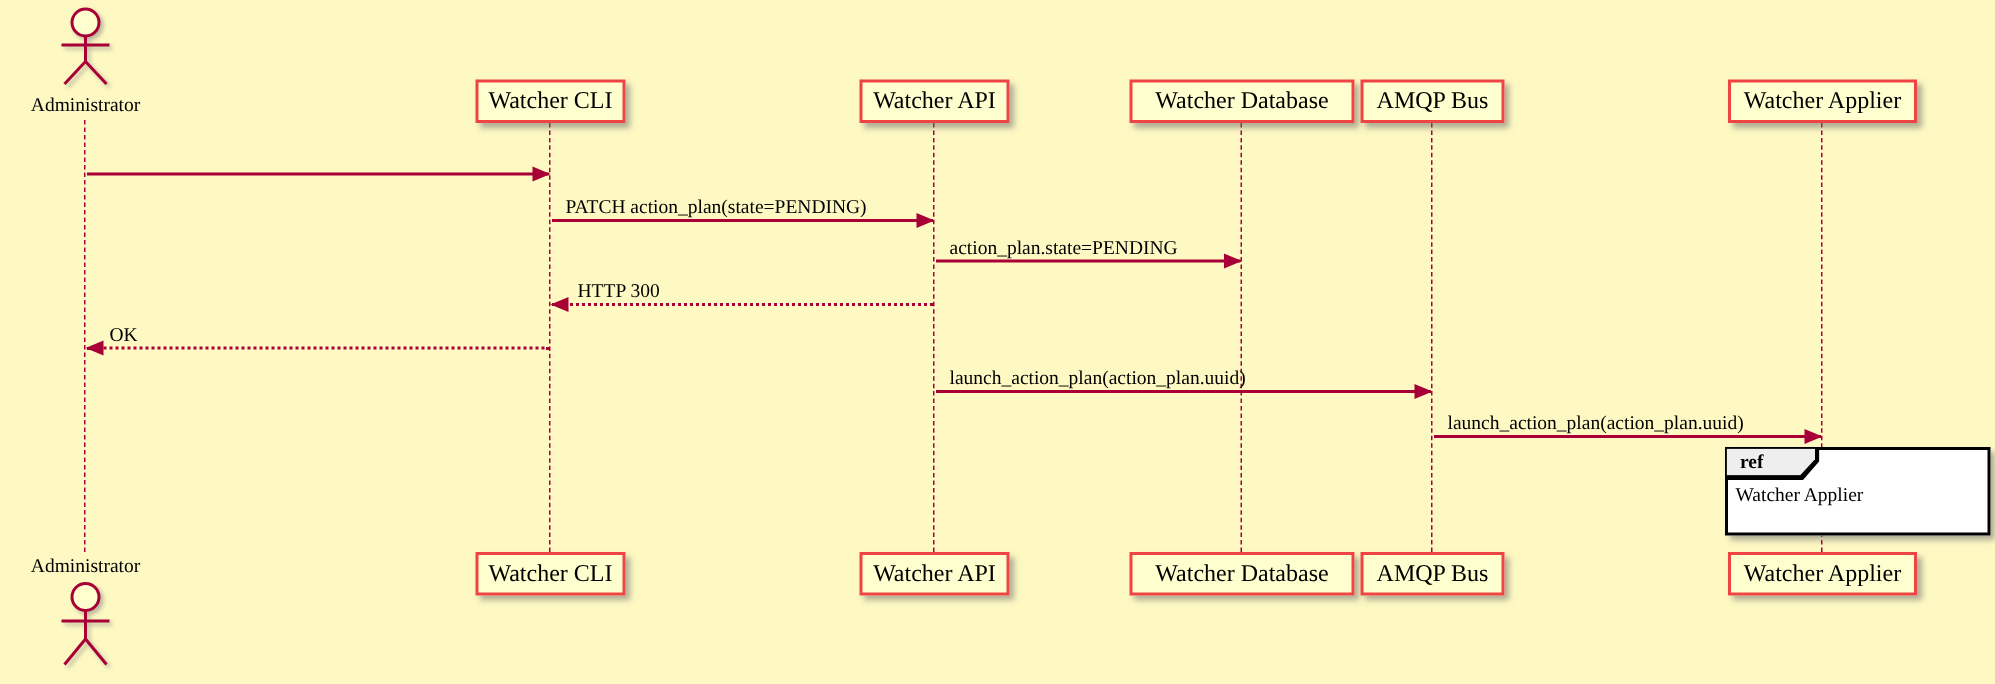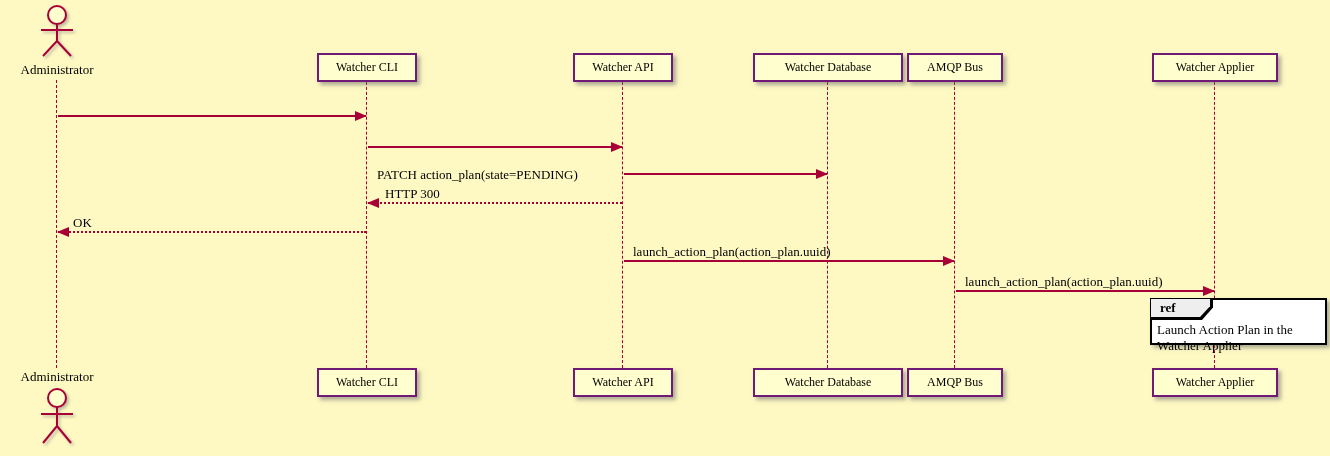--- a/index.html
+++ b/index.html
@@ -3,24 +3,24 @@
 <meta charset="utf-8">
 <style>
   html, body { margin:0; padding:0; background:#ffffff; }
   .canvas {
     position:relative; width:1330px; height:456px;
     font-family:Liberation Serif, serif; background:#fef9c3; overflow:hidden;
   }
   .lifeline { position:absolute; width:0; border-left:1px dashed #A80036; }
   .pbox {
     position:absolute; height:29px; box-sizing:border-box;
-    background:#FEFECE; border:2px solid #701a75;
+    background:#FEFECE; border:2px solid #ef4444;
     box-shadow:3px 3px 4px rgba(110,110,110,.55);
     display:flex; align-items:center; justify-content:center;
-    font-size:12px; color:#000; white-space:nowrap;
+    font-size:16px; color:#000; white-space:nowrap;
   }
   .msg-label { position:absolute; font-size:13px; color:#000; white-space:nowrap; line-height:15px; }
   .arrow { position:absolute; height:10px; }
   .arrow .line { position:absolute; left:1px; right:1px; top:4px; border-top:2px solid #A80036; }
   .arrow.dotted .line { border-top:2px dotted #A80036; }
   .arrow .head { position:absolute; top:0; width:0; height:0;
                  border-top:5px solid transparent; border-bottom:5px solid transparent; }
   .arrow .head.right { right:0; border-left:12px solid #A80036; }
   .arrow .head.left  { left:0;  border-right:12px solid #A80036; }
   .actor-label { position:absolute; font-size:13px; color:#000; text-align:center; white-space:nowrap; }
@@ -62,26 +62,27 @@
   <div class="pbox" style="left:573px;  top:53px; width:100px;">Watcher API</div>
   <div class="pbox" style="left:753px;  top:53px; width:150px;">Watcher Database</div>
   <div class="pbox" style="left:907px;  top:53px; width:96px;">AMQP Bus</div>
   <div class="pbox" style="left:1152px; top:53px; width:126px;">Watcher Applier</div>
 
   <div class="arrow" style="left:57px; top:111px; width:310px;">
     <span class="line"></span>
     <span class="head right"></span>
   </div>
 
-  <div class="msg-label" style="left:377px; top:130px;margin-top:37px;">PATCH action_plan(state=PENDING)</div>
+  <div class="msg-label" style="left:377px; top:130px;">PATCH action_plan(state=PENDING)</div>
   <div class="arrow" style="left:367px; top:142px; width:256px;">
     <span class="line"></span>
     <span class="head right"></span>
   </div>
 
+  <div class="msg-label" style="left:633px; top:157px;">action_plan.state=PENDING</div>
   <div class="arrow" style="left:623px; top:169px; width:205px;">
     <span class="line"></span>
     <span class="head right"></span>
   </div>
 
   <div class="msg-label" style="left:385px; top:186px;">HTTP 300</div>
   <div class="arrow dotted" style="left:367px; top:198px; width:256px;">
     <span class="line"></span>
     <span class="head left"></span>
   </div>
@@ -97,28 +98,27 @@
     <span class="line"></span>
     <span class="head right"></span>
   </div>
 
   <div class="msg-label" style="left:965px; top:274px;">launch_action_plan(action_plan.uuid)</div>
   <div class="arrow" style="left:955px; top:286px; width:260px;">
     <span class="line"></span>
     <span class="head right"></span>
   </div>
 
-  <div class="ref-frag" style="left:1150px; top:298px; width:177px; height:47px;">
+  <div class="ref-frag" style="left:1150px; top:298px; width:177px; height:59px;">
     <div class="ref-header">
       <div class="outer"></div>
       <div class="inner"></div>
       <span class="ref-kw">ref</span>
     </div>
     <div class="ref-body">
-      <div>Launch Action Plan in the</div>
       <div>Watcher Applier</div>
     </div>
   </div>
 
   <div class="pbox" style="left:317px;  top:368px; width:100px;">Watcher CLI</div>
   <div class="pbox" style="left:573px;  top:368px; width:100px;">Watcher API</div>
   <div class="pbox" style="left:753px;  top:368px; width:150px;">Watcher Database</div>
   <div class="pbox" style="left:907px;  top:368px; width:96px;">AMQP Bus</div>
   <div class="pbox" style="left:1152px; top:368px; width:126px;">Watcher Applier</div>
 

